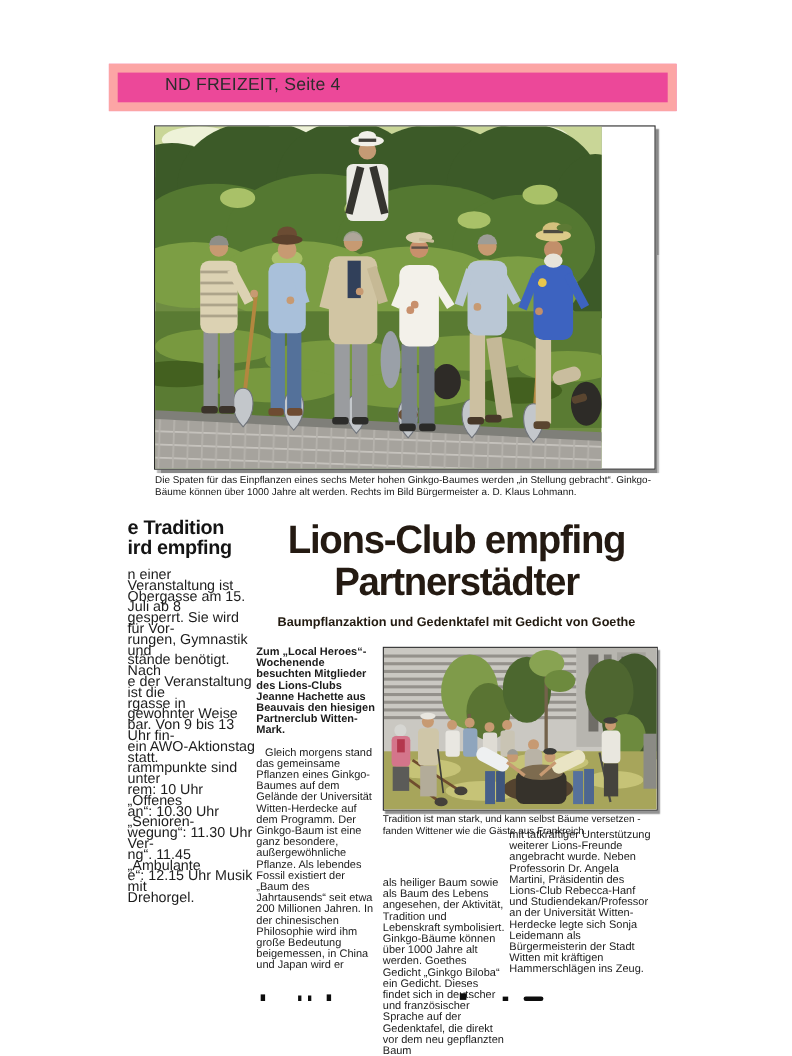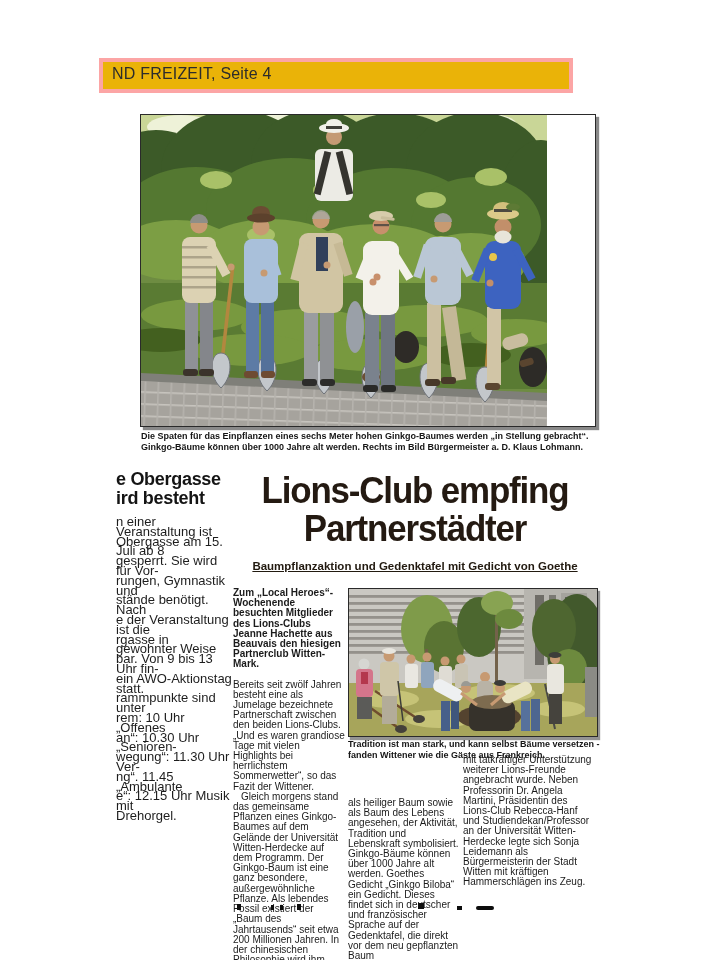--- a/index.html
+++ b/index.html
@@ -1,42 +1,42 @@
 <!DOCTYPE html>
 <html><head>
 <meta charset="utf-8">
 <style>
   html,body{margin:0;padding:0;background:#ffffff;}
   .pg{position:relative;width:720px;height:960px;background:#fff;overflow:hidden;
       font-family:"Liberation Sans",sans-serif;color:#1b1b1b;}
   .abs{position:absolute;}
 
   
-  .header-box{left:99px;top:58px;width:466px;height:27px;border:4px solid #fca5a5;background:#eab308;}
+  .header-box{left:99px;top:58px;width:466px;height:27px;border:8px solid #fca5a5;background:#ec4899;padding-left:34px;}
   .header-title{padding:3px 0 0 9px;font-size:16px;letter-spacing:.2px;color:#2c2c2c;white-space:nowrap;}
 
   
   .photo1-frame{left:140px;top:114px;width:454px;height:311px;border:1px solid #2a2a2a;
                 background:#fff;box-shadow:3px 3px 1px rgba(40,40,40,.55);}
   .photo2-frame{left:348px;top:588px;width:248px;height:147px;border:1px solid #2a2a2a;
                 background:#fff;box-shadow:2px 3px 1px rgba(40,40,40,.5);}
 
-  .caption{font-size:9px;font-weight:700;line-height:11px;color:#151515;}
+  .caption{font-size:9px;font-weight:400;line-height:11px;color:#151515;}
   .caption1{left:141px;top:431px;width:458px;}
   .caption2{left:348px;top:739px;width:252px;}
 
   
   .side-art{left:116px;top:470px;width:116px;}
   .side-h{font-size:18px;line-height:19px;font-weight:700;letter-spacing:-.3px;color:#141414;}
   .side-body{margin-top:9px;font-size:13px;line-height:9.8px;color:#1d1d1d;white-space:pre-line;}
 
   
   .main-head{left:226px;top:472px;width:378px;text-align:center;font-weight:700;
              font-size:36px;line-height:38px;letter-spacing:-1.2px;color:#241a12;transform:scaleX(.97);}
-  .subhead{left:226px;top:560px;width:378px;text-align:center;font-size:11.5px;font-weight:700;color:#221a10;text-decoration:underline;}
+  .subhead{left:226px;top:560px;width:378px;text-align:center;font-size:11.5px;font-weight:700;color:#221a10;}
 
   .col{font-size:10px;line-height:10.2px;color:#1b1b1b;}
   .col p{margin:0;}
   .col .intro{font-weight:700;margin-bottom:10px;}
   .col .indent{text-indent:8px;}
   .col1{left:233px;top:588px;width:112px;}
   .col2{left:348px;top:770px;width:113px;margin-top:28px;}
   .col3{left:463px;top:755px;width:133px;}
 
   
@@ -241,22 +241,22 @@
         <rect x="353" y="94" width="18" height="3" fill="#4c4a40"></rect>
         <ellipse cx="372" cy="92" rx="7" ry="3.5" fill="#5d7a35"></ellipse>
       </g>
     </svg>
   </div>
 
   <div class="abs caption caption1">Die Spaten für das Einpflanzen eines sechs Meter hohen Ginkgo-Baumes werden „in Stellung gebracht“. Ginkgo-Bäume können über 1000 Jahre alt werden. Rechts im Bild Bürgermeister a. D. Klaus Lohmann.</div>
 
   <div class="abs side-art">
     <div class="side-h">
-      <div>e Obergasse</div>
-      <div>ird besteht</div>
+      <div>e Tradition</div>
+      <div>ird empfing</div>
     </div>
     <div class="side-body">n einer Veranstaltung ist
 Obergasse am 15. Juli ab 8
  gesperrt. Sie wird für Vor-
 rungen, Gymnastik und
 stände benötigt. Nach
 e der Veranstaltung ist die
 rgasse in gewohnter Weise
 bar. Von 9 bis 13 Uhr fin-
 ein AWO-Aktionstag statt.
@@ -270,21 +270,20 @@
   </div>
 
   <div class="abs main-head">
     <div>Lions-Club empfing</div>
     <div>Partnerstädter</div>
   </div>
   <div class="abs subhead">Baumpflanzaktion und Gedenktafel mit Gedicht von Goethe</div>
 
   <div class="abs col col1">
     <p class="intro">Zum „Local Heroes“-Wochenende besuchten Mitglieder des Lions-Clubs Jeanne Hachette aus Beauvais den hiesigen Partnerclub Witten-Mark.</p>
-    <p>Bereits seit zwölf Jahren besteht eine als Jumelage bezeichnete Partnerschaft zwischen den beiden Lions-Clubs. „Und es waren grandiose Tage mit vielen Highlights bei herrlichstem Sommerwetter“, so das Fazit der Wittener.</p>
     <p class="indent">Gleich morgens stand das gemeinsame Pflanzen eines Ginkgo-Baumes auf dem Gelände der Universität Witten-Herdecke auf dem Programm. Der Ginkgo-Baum ist eine ganz besondere, außergewöhnliche Pflanze. Als lebendes Fossil existiert der „Baum des Jahrtausends“ seit etwa 200 Millionen Jahren. In der chinesischen Philosophie wird ihm große Bedeutung beigemessen, in China und Japan wird er</p>
   </div>
 
   <div class="abs photo2-frame">
     <svg width="248" height="147" viewBox="0 0 248 147" style="position:absolute;left:0;top:0;">
       <rect width="248" height="147" fill="#cac8c2"></rect>
       <g fill="#94918b">
         <rect y="6" width="175" height="2.8"></rect>
           <rect y="13" width="175" height="2.8"></rect>
           <rect y="20" width="175" height="2.8"></rect>

